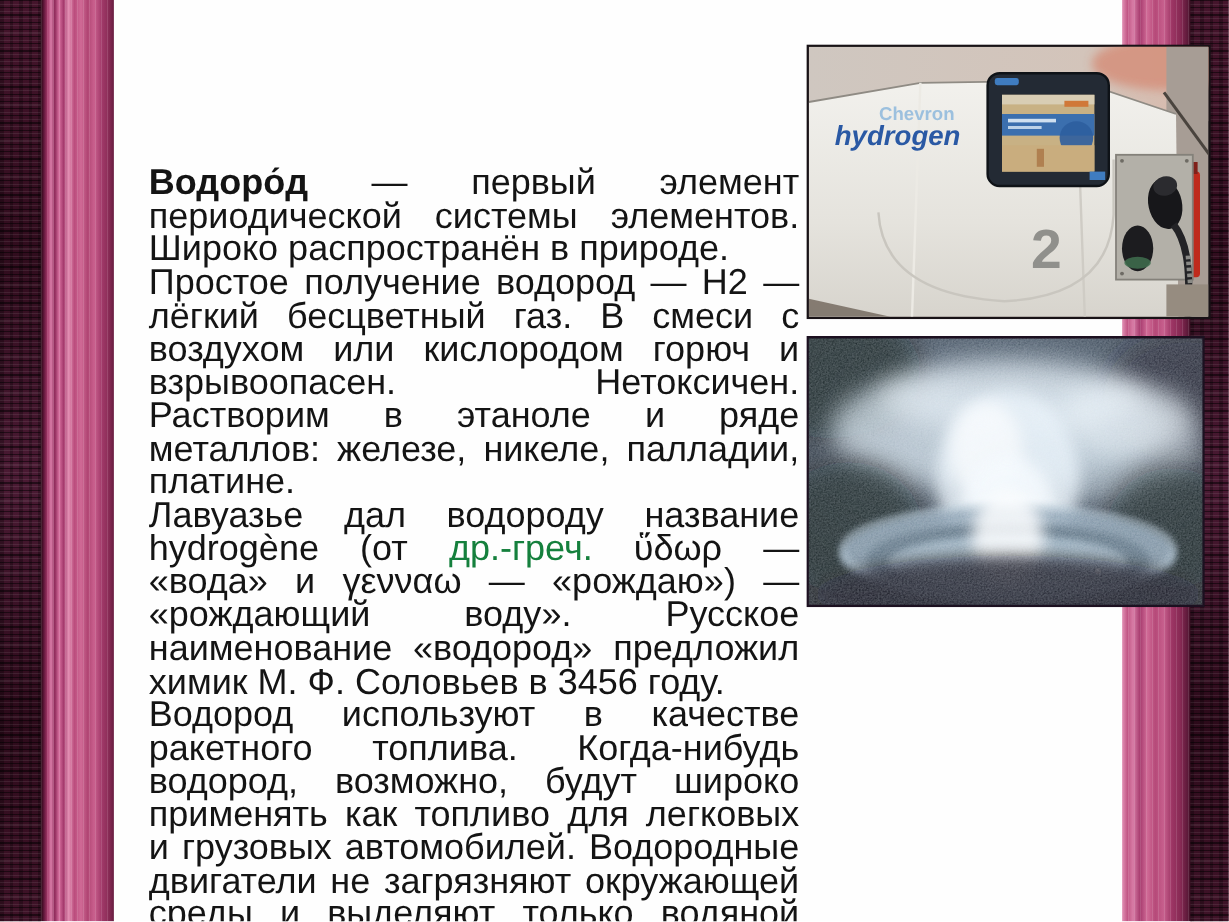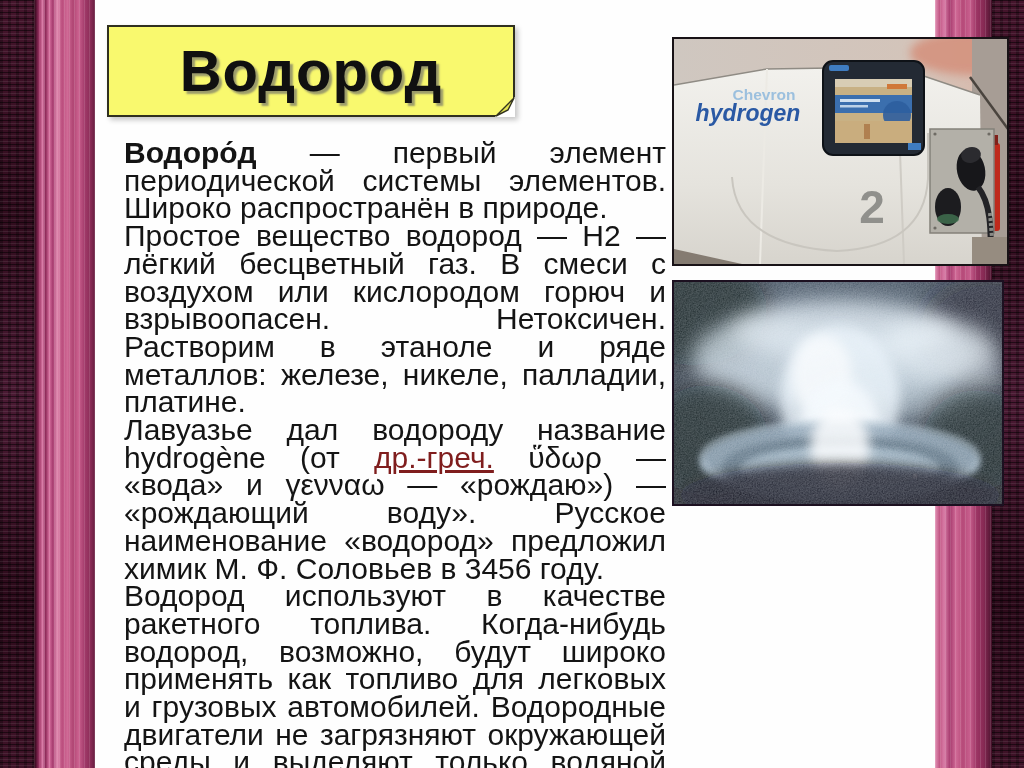--- a/index.html
+++ b/index.html
@@ -45,48 +45,41 @@
     line-height:1;
   }
   .fold{position:absolute;right:-2px;bottom:-2px;width:20px;height:20px;}
   
   .body-text{
     position:absolute;left:124px;top:139px;width:542px;z-index:2;
     font-size:30px;line-height:27.7px;color:#141414;text-align:justify;
   }
   .body-text p{margin:0;}
   .lead-bold{font-weight:bold;}
-  .greek-link{color:#7f1d1d;text-decoration:underline;cursor:pointer;}
+  .greek-link{color:#15803d;cursor:pointer;}
   
   .photo{position:absolute;z-index:3;line-height:0;}
   .photo-dispenser{left:672px;top:37px;width:337px;height:239px;}
   .photo-vapor{left:672px;top:280px;width:332px;height:226px;}
   .photo svg{display:block;}
 </style>
 </head>
 <body>
 
 <div class="slide">
 
   <div class="tex-strip tex-left"></div>
   <div class="pillar pillar-left"></div>
   <div class="pillar pillar-right"></div>
   <div class="tex-strip tex-right"></div>
 
-  <div class="title-box">
-    <div class="title-text">Водород</div>
-    <svg class="fold" viewBox="0 0 20 20">
-      <polygon points="0,20 20,0 20,20" fill="#ffffff"></polygon>
-      <polygon points="1,19 19,1 13,13" fill="#e3e34f" stroke="#33331f" stroke-width="1.4"></polygon>
-    </svg>
-  </div>
 
   <div class="body-text">
     <p><span class="lead-bold">Водоро́д</span><span> — первый элемент периодической системы элементов. Широко распространён в природе.</span></p>
-    <p>Простое вещество водород — H2 — лёгкий бесцветный газ. В смеси с воздухом или кислородом горюч и взрывоопасен. Нетоксичен. Растворим в этаноле и ряде металлов: железе, никеле, палладии, платине.</p>
+    <p>Простое получение водород — H2 — лёгкий бесцветный газ. В смеси с воздухом или кислородом горюч и взрывоопасен. Нетоксичен. Растворим в этаноле и ряде металлов: железе, никеле, палладии, платине.</p>
     <p><span>Лавуазье дал водороду название hydrogène (от </span><span class="greek-link">др.-греч.</span><span> ὕδωρ — «вода» и γενναω — «рождаю») — «рождающий воду». Русское наименование «водород» предложил химик М. Ф. Соловьев в 3456 году.</span></p>
     <p>Водород используют в качестве ракетного топлива. Когда-нибудь водород, возможно, будут широко применять как топливо для легковых и грузовых автомобилей. Водородные двигатели не загрязняют окружающей среды и выделяют только водяной пар (однако, само получение водорода приводит к некоторому загрязнению окружающей среды).</p>
   </div>
 
   <div class="photo photo-dispenser">
     <svg width="337" height="229" viewBox="0 0 337 229">
       <defs>
         <linearGradient id="ceil" x1="0" y1="0" x2="1" y2="0">
           <stop offset="0" stop-color="#cfc7c0"></stop>
             <stop offset="0.7" stop-color="#d3c4ba"></stop>

